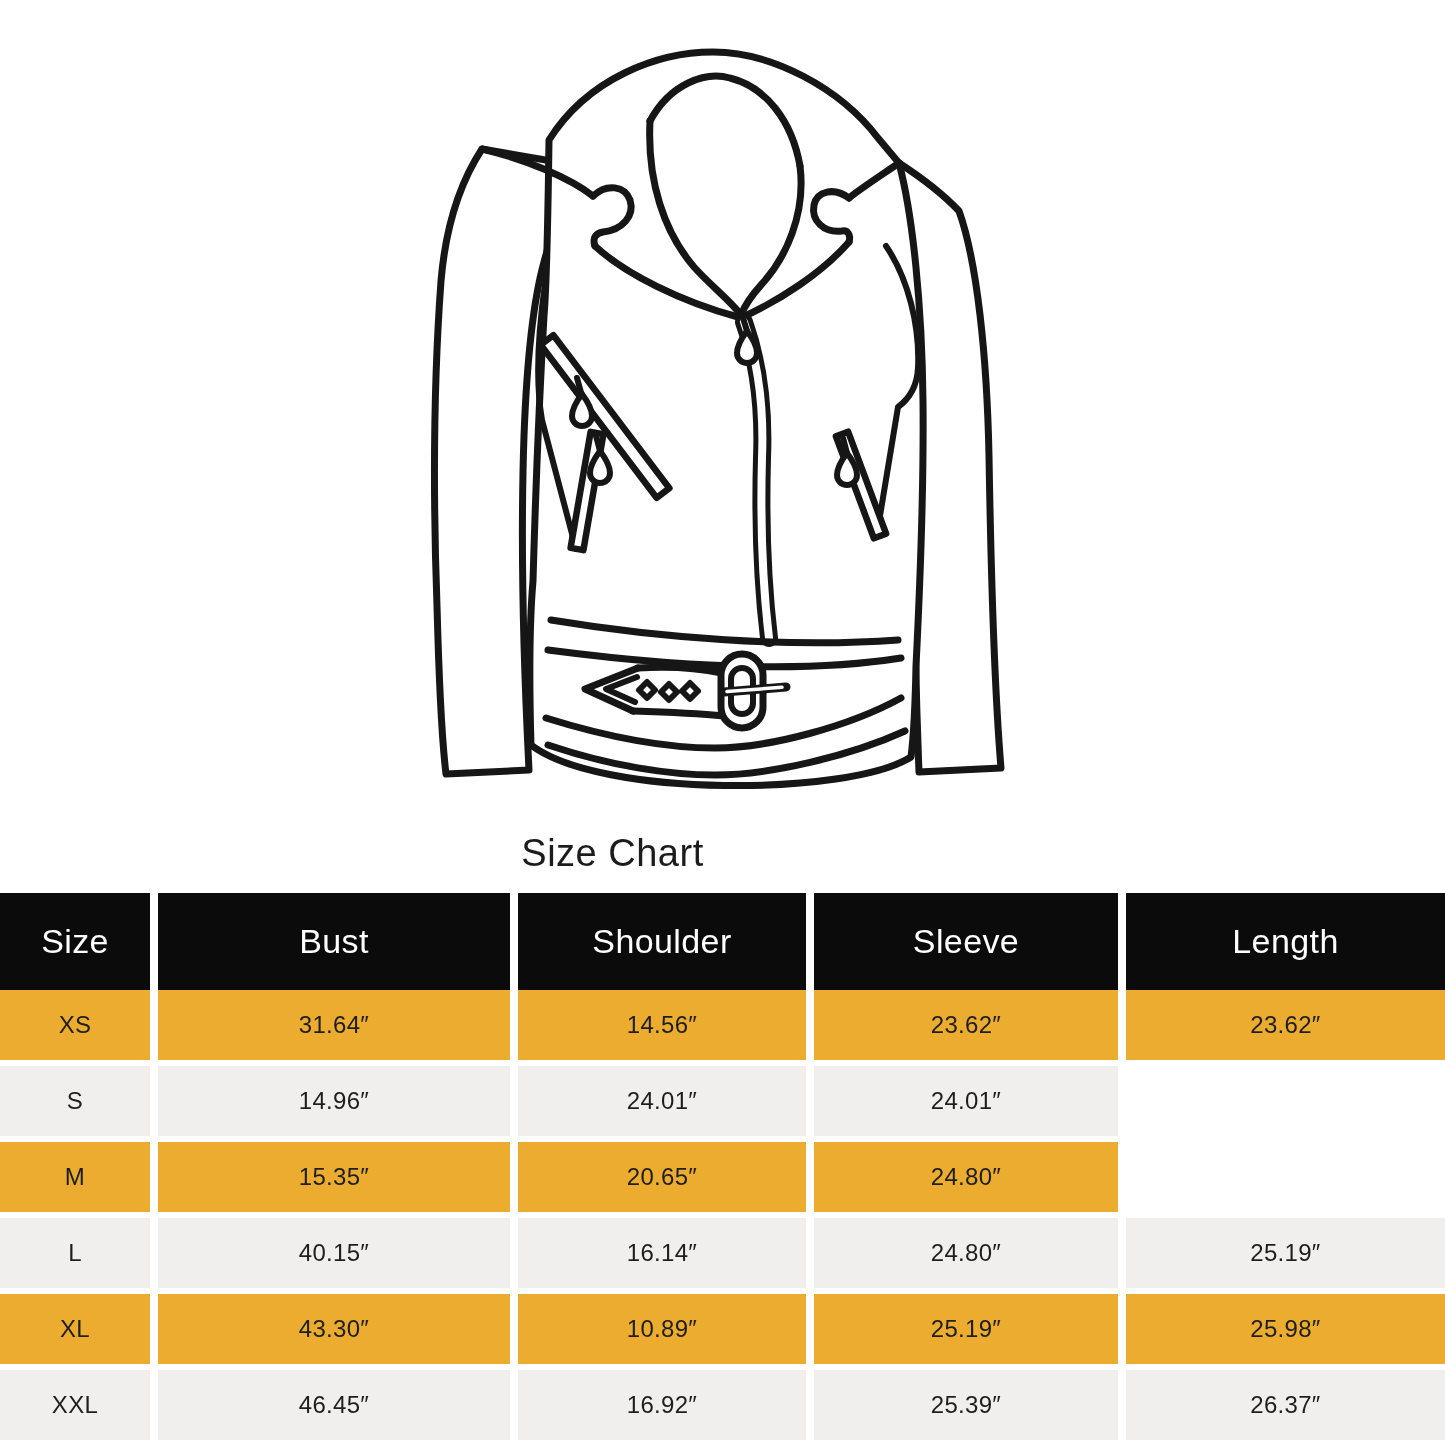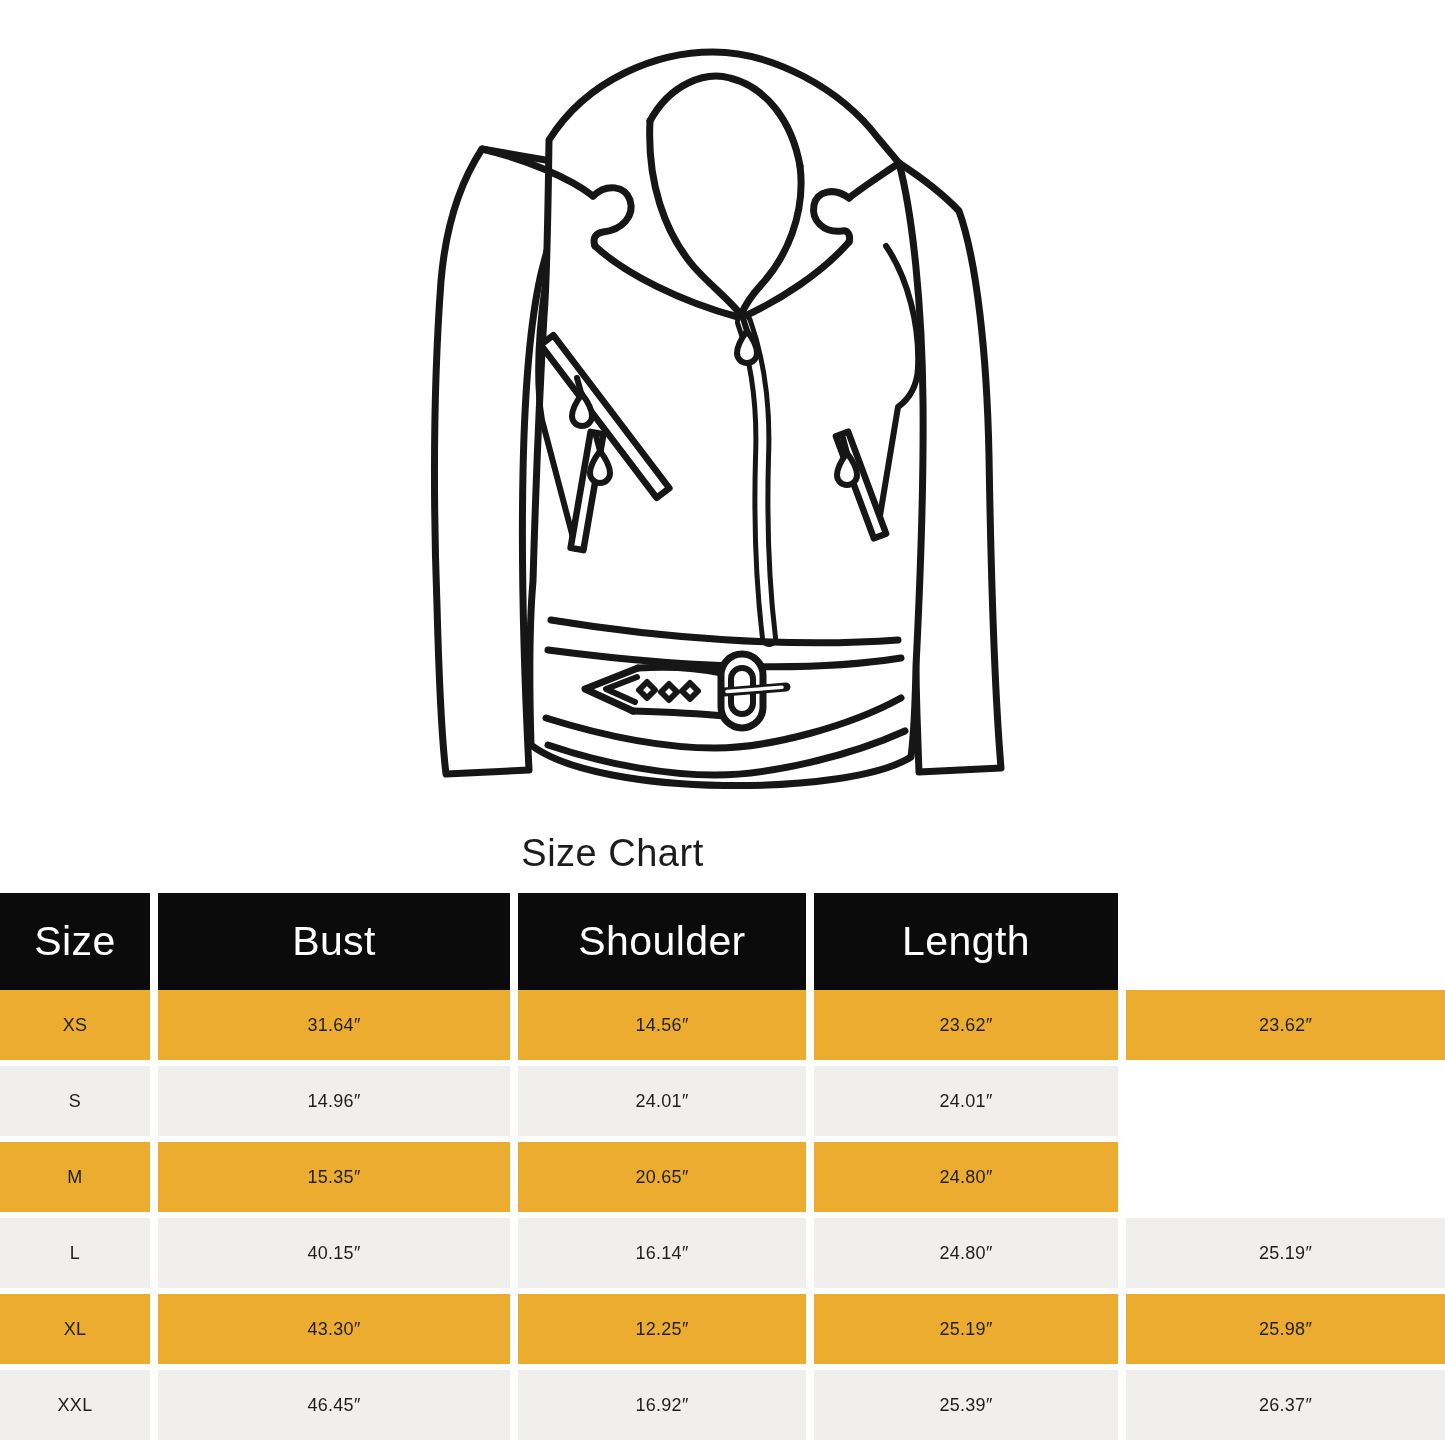--- a/index.html
+++ b/index.html
@@ -26,25 +26,25 @@
   .size-table{position:absolute;top:893px;left:0;width:1445px;}
   .thead-row,.trow{
     display:grid;
     grid-template-columns:150px 352px 288px 304px 319px;
     column-gap:8px;
   }
   .trow + .trow{margin-top:6px;}
   .thead-cell{
     background:var(--header-bg);color:var(--header-text);
     height:97px;display:flex;align-items:center;justify-content:center;
-    font-size:41px;font-weight:500;letter-spacing:0.4px;
+    font-size:34px;font-weight:500;letter-spacing:0.4px;
   }
   .cell{
     height:70px;display:flex;align-items:center;justify-content:center;
-    font-size:18px;color:var(--row-text);letter-spacing:0.3px;
+    font-size:24px;color:var(--row-text);letter-spacing:0.3px;
   }
   .row-accent .cell{background:var(--row-accent);}
   .row-muted .cell{background:var(--row-muted);}
 
   svg .ln{fill:none;stroke:var(--line-art);stroke-width:7;stroke-linecap:round;stroke-linejoin:round;}
   svg .fillw{fill:#ffffff;}
   svg .thin{stroke-width:6;}
   svg .band{stroke-width:6.5;}
   svg .zipblk{stroke-width:18;}
   svg .zipwht{stroke:#ffffff;stroke-width:8;}
@@ -115,20 +115,21 @@
     <path class="prongw" fill="none" stroke-linecap="round" d="M297,665.6 L352,661.2"></path>
   </svg>
 
   <div class="page-title">Size Chart</div>
 
   <div class="size-table">
     <div class="thead-row">
       <div class="thead-cell">Size</div>
       <div class="thead-cell">Bust</div>
       <div class="thead-cell">Shoulder</div>
+      <div class="thead-cell">Sleeve</div>
       <div class="thead-cell">Length</div>
     </div>
 
     <div class="trow row-accent">
       <div class="cell">XS</div>
       <div class="cell">31.64″</div>
       <div class="cell">14.56″</div>
       <div class="cell">23.62″</div>
       <div class="cell">23.62″</div>
     </div>
@@ -151,21 +152,21 @@
       <div class="cell">L</div>
       <div class="cell">40.15″</div>
       <div class="cell">16.14″</div>
       <div class="cell">24.80″</div>
       <div class="cell">25.19″</div>
     </div>
 
     <div class="trow row-accent">
       <div class="cell">XL</div>
       <div class="cell">43.30″</div>
-      <div class="cell">12.25″</div>
+      <div class="cell">10.89″</div>
       <div class="cell">25.19″</div>
       <div class="cell">25.98″</div>
     </div>
 
     <div class="trow row-muted">
       <div class="cell">XXL</div>
       <div class="cell">46.45″</div>
       <div class="cell">16.92″</div>
       <div class="cell">25.39″</div>
       <div class="cell">26.37″</div>

